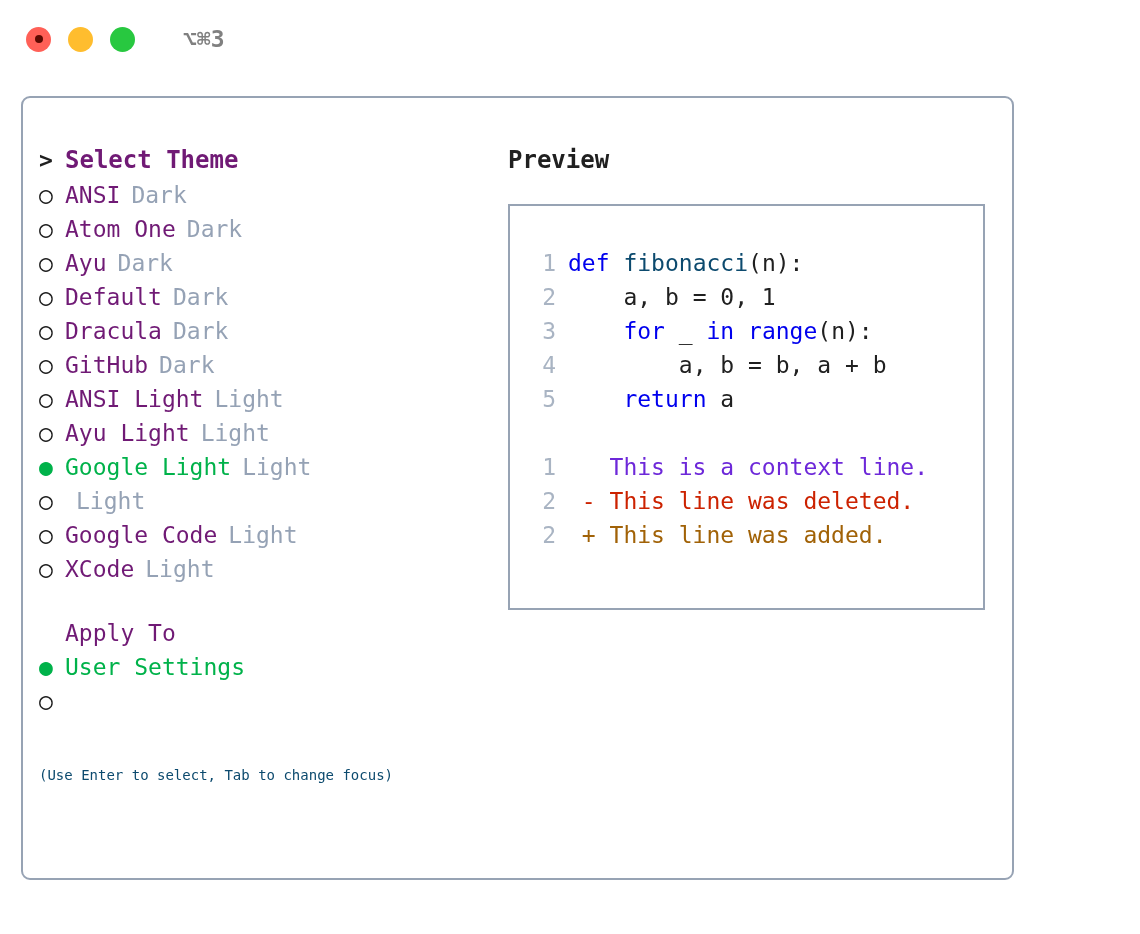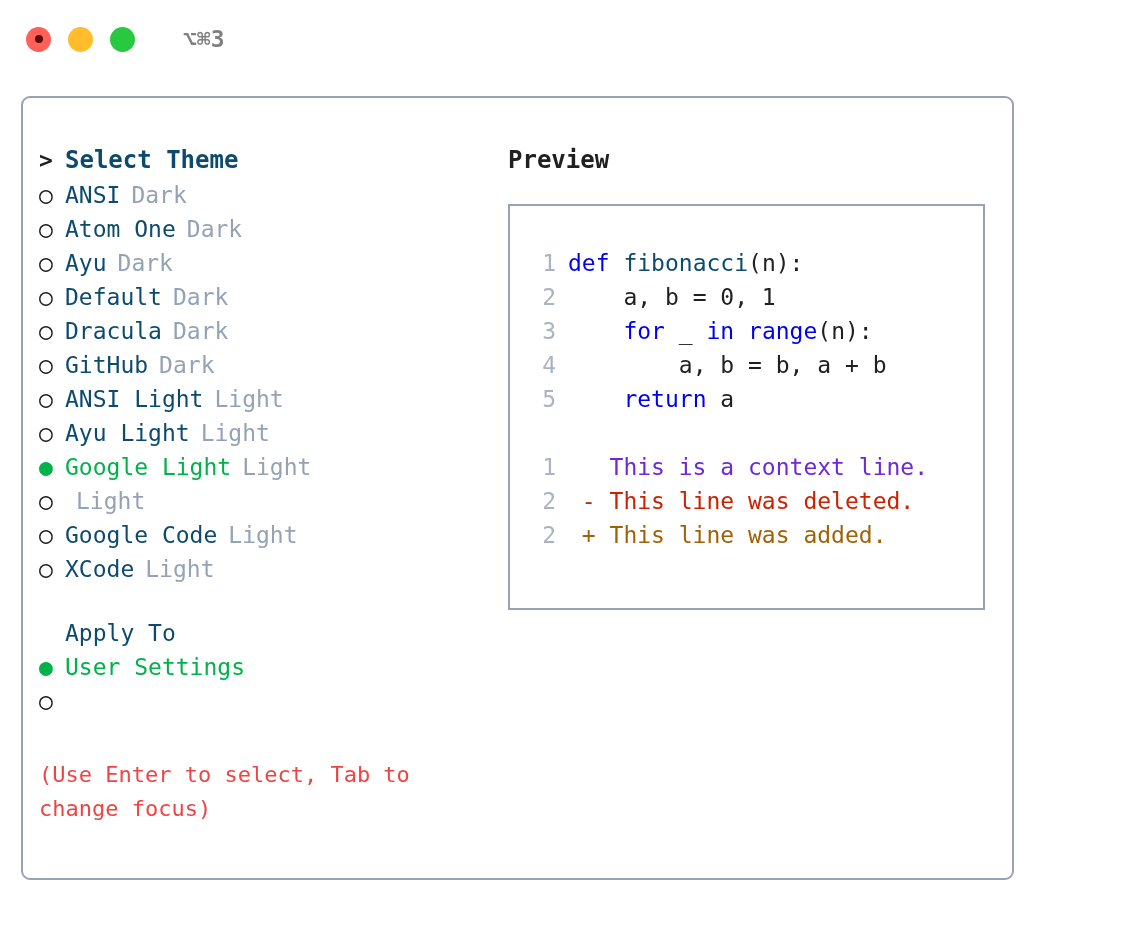--- a/index.html
+++ b/index.html
@@ -87,21 +87,21 @@
     white-space: pre;
   }
   .marker {
     display: inline-block;
     width: 26px;
     flex: 0 0 26px;
     color: #202020;
     font-size: 23px;
   }
   .marker.sel { color: #00b24a; }
-  .label { color: #0c4a6e; }
+  .label { color: #701a75; }
   .label.sel { color: #00b24a; }
   .badge { color: #95a2b5; margin-left: 11px; }
 
   .header-row {
     font-weight: bold;
     font-size: 24px;
     height: 36px;
   }
   .header-row .marker { font-weight: bold; }
 
@@ -113,22 +113,22 @@
     white-space: pre;
     display: flex;
     align-items: baseline;
   }
   .section-head .marker { visibility: hidden; }
 
   .spacer-24 { height: 30px; }
   .spacer-hint { height: 36px; }
 
   .hint {
-    color: #ef4444;
-    font-size: 22px;
+    color: #0c4a6e;
+    font-size: 14px;
     line-height: 34px;
     width: 420px;
     white-space: normal;
     padding-left: 0px;
   }
 
   
   .right-col {
     flex: 1;
     padding: 48px 0 12px 20px;

